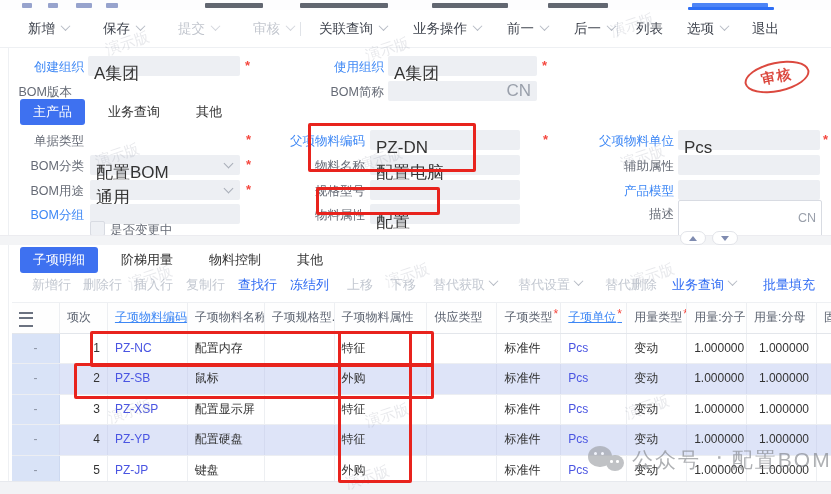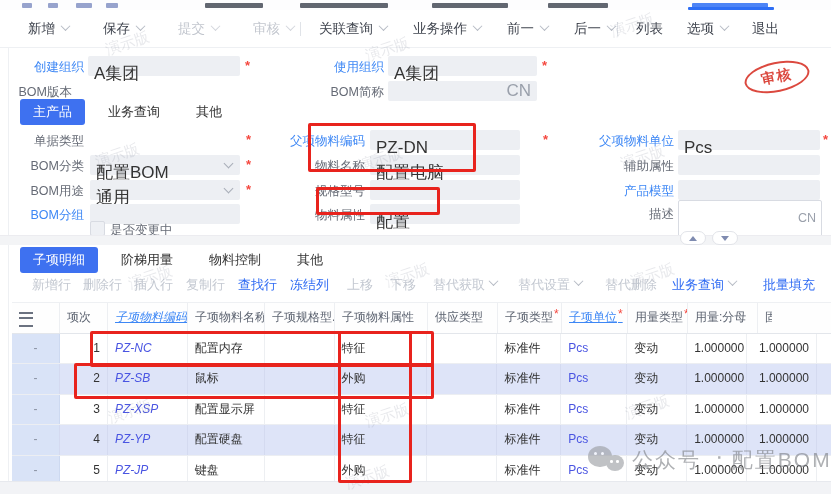--- a/index.html
+++ b/index.html
@@ -60,21 +60,21 @@
   .gh{font-size:12px;color:#5c6370;line-height:29px;padding:0 7px;box-sizing:border-box;border-right:1px solid #edeff2;overflow:hidden;white-space:nowrap;position:relative;}
   .gh.bluehead{color:#3d87f5;text-decoration:underline;}
   .gh .star{color:#f5483f;position:relative;top:-3px;margin-left:1px;}
   .grow{height:29.4px;border-bottom:1px solid #eceef2;background:#fff;}
   .grow.alt{background:#dee4f8;}
   .gc{font-size:12px;color:#333;line-height:29px;padding:0 7px;box-sizing:border-box;border-right:1px solid #edeff2;overflow:hidden;white-space:nowrap;}
   .grow.alt .gc{border-right-color:#d4daf0;}
   .gc.hcol{background:#d9e3f7;color:#8b93a3;text-align:center;border-right:1px solid #cdd9f0;}
   .gc.num{text-align:right;}
   .gc.link{color:#4a55e2;}
-  .c0{width:48px;}.c1{width:48px;}.c2{width:80px;font-style:italic;}.c3{width:77px;}.c4{width:70px;}
+  .c0{width:48px;}.c1{width:48px;}.c2{width:80px;}.c3{width:77px;}.c4{width:70px;}
   .c5{width:93px;}.c6{width:70px;}.c7{width:64px;}.c8{width:66px;}.c9{width:60px;}
   .c10{width:60px;}.c11{width:70px;}.c12{width:13px;border-right:none;}
   .listicon{display:inline-block;width:14px;height:11px;margin-top:9px;border-top:2px solid #6b7280;border-bottom:2px solid #6b7280;position:relative;}
   .listicon:before{content:"";position:absolute;left:0;top:3px;width:14px;height:2px;background:#6b7280;}
 
   .bottombar{position:absolute;left:0;top:481px;width:831px;height:13px;background:#f2f3f6;border-top:1px solid #e7e9ee;}
   .leftgutter{position:absolute;left:8px;top:48px;width:1px;height:433px;background:#eef0f3;}
 
   
   .redbox{position:absolute;border:3px solid #e8231d;border-radius:2px;z-index:60;pointer-events:none;}
@@ -254,20 +254,21 @@
       <div class="gh c0"><span class="listicon"></span></div>
       <div class="gh c1">项次</div>
       <div class="gh c2 bluehead"><span>子项物料编码</span></div>
       <div class="gh c3">子项物料名称</div>
       <div class="gh c4">子项规格型...</div>
       <div class="gh c5">子项物料属性</div>
       <div class="gh c6">供应类型</div>
       <div class="gh c7"><span>子项类型</span><span class="star">*</span></div>
       <div class="gh c8 bluehead"><span>子项单位</span><span class="star">*</span></div>
       <div class="gh c9"><span>用量类型</span><span class="star">*</span></div>
+      <div class="gh c10">用量:分子</div>
       <div class="gh c11">用量:分母</div>
       <div class="gh c12">固定损耗</div>
     </div>
 
     <div class="grow">
       <div class="gc c0 hcol">-</div>
       <div class="gc c1 num">1</div>
       <div class="gc c2 link">PZ-NC</div>
       <div class="gc c3">配置内存</div>
       <div class="gc c4"></div>

